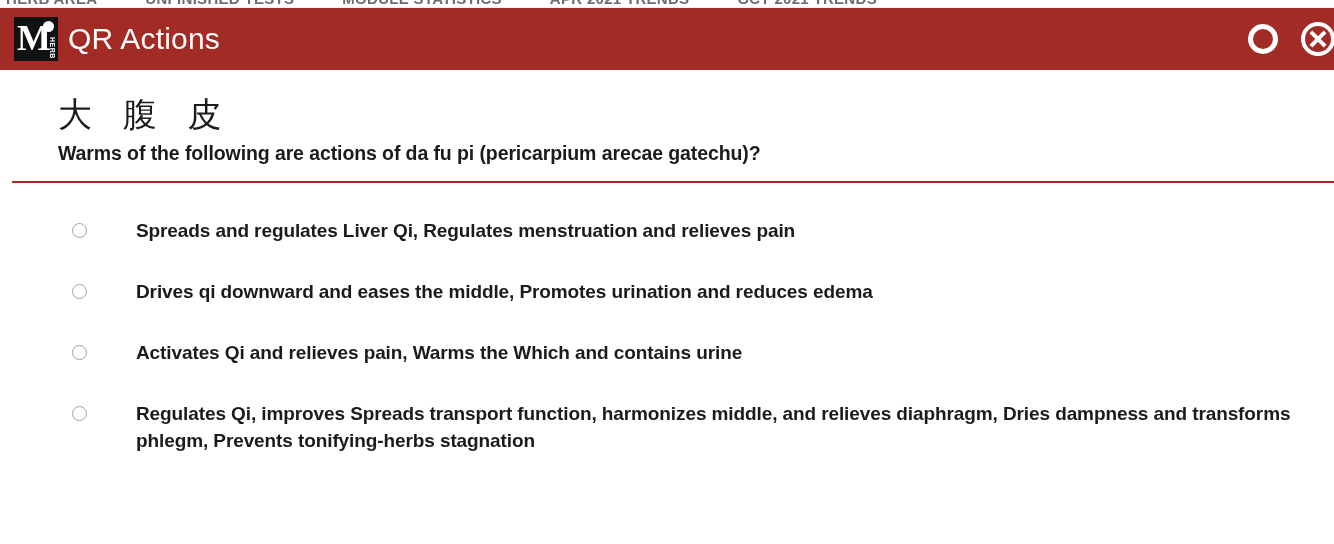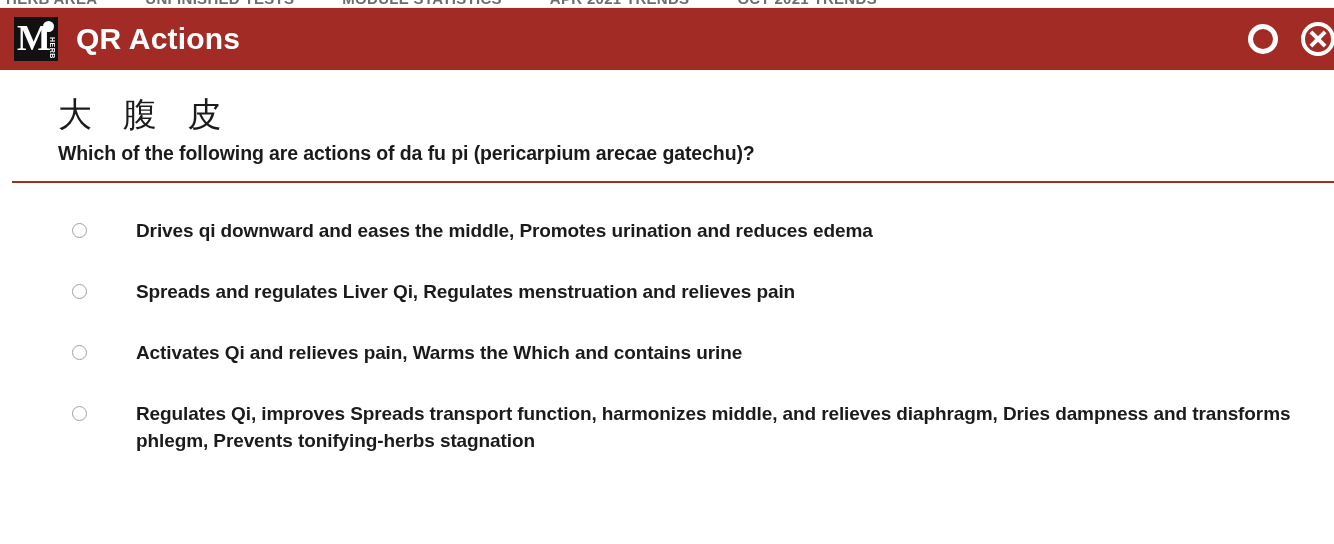--- a/index.html
+++ b/index.html
@@ -100,23 +100,22 @@
     bottom: 2px;
     color: #ffffff;
     font-size: 7px;
     font-weight: bold;
     letter-spacing: 0.5px;
     writing-mode: vertical-rl;
   }
   .titlebar-title {
     color: #ffffff;
     font-size: 30px;
-    font-weight: bold;
+    font-weight: normal;
     letter-spacing: 0.2px;
-    margin-left: 8px;
   }
   .titlebar-actions {
     position: absolute;
     right: 2px;
     top: 0;
     height: 62px;
     display: flex;
     align-items: center;
     gap: 6px;
   }
@@ -237,34 +236,34 @@
         <span class="ring"></span>
       </div>
       <div class="icon-btn">
         <span class="close-x"></span>
       </div>
     </div>
   </div>
 
   <div class="question-area">
     <div class="hanzi">大 腹 皮</div>
-    <div class="question-text">Which of the following are actions of da fu pi (pericarpium arecae gatechu)?</div>
+    <div class="question-text">Warms of the following are actions of da fu pi (pericarpium arecae gatechu)?</div>
   </div>
 
   <div class="answers">
     <div class="answer-row">
       <span class="radio"></span>
+      <span class="answer-label">Spreads and regulates Liver Qi, Regulates menstruation and relieves pain</span>
+    </div>
+    <div class="answer-row">
+      <span class="radio"></span>
       <span class="answer-label">Drives qi downward and eases the middle, Promotes urination and reduces edema</span>
     </div>
     <div class="answer-row">
       <span class="radio"></span>
-      <span class="answer-label">Spreads and regulates Liver Qi, Regulates menstruation and relieves pain</span>
-    </div>
-    <div class="answer-row">
-      <span class="radio"></span>
       <span class="answer-label">Activates Qi and relieves pain, Warms the Which and contains urine</span>
     </div>
     <div class="answer-row">
       <span class="radio"></span>
       <span class="answer-label">Regulates Qi, improves Spreads transport function, harmonizes middle, and relieves diaphragm, Dries dampness and transforms phlegm, Prevents tonifying-herbs stagnation</span>
     </div>
   </div>
 
 </div>
 

